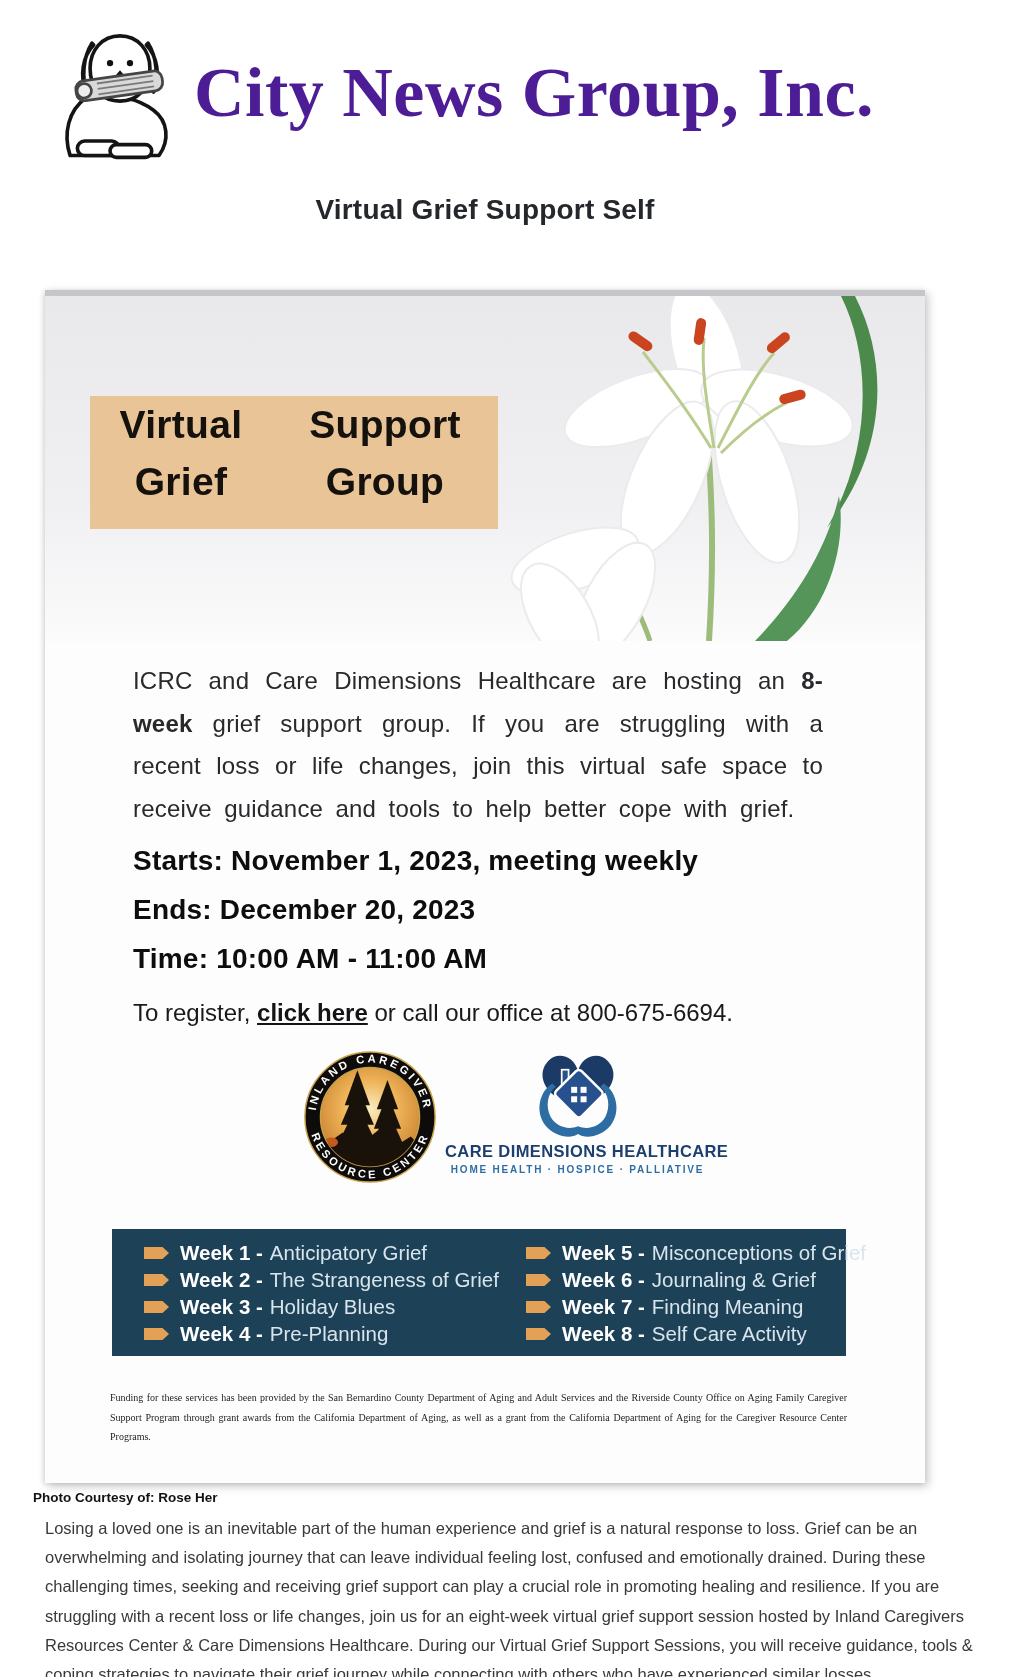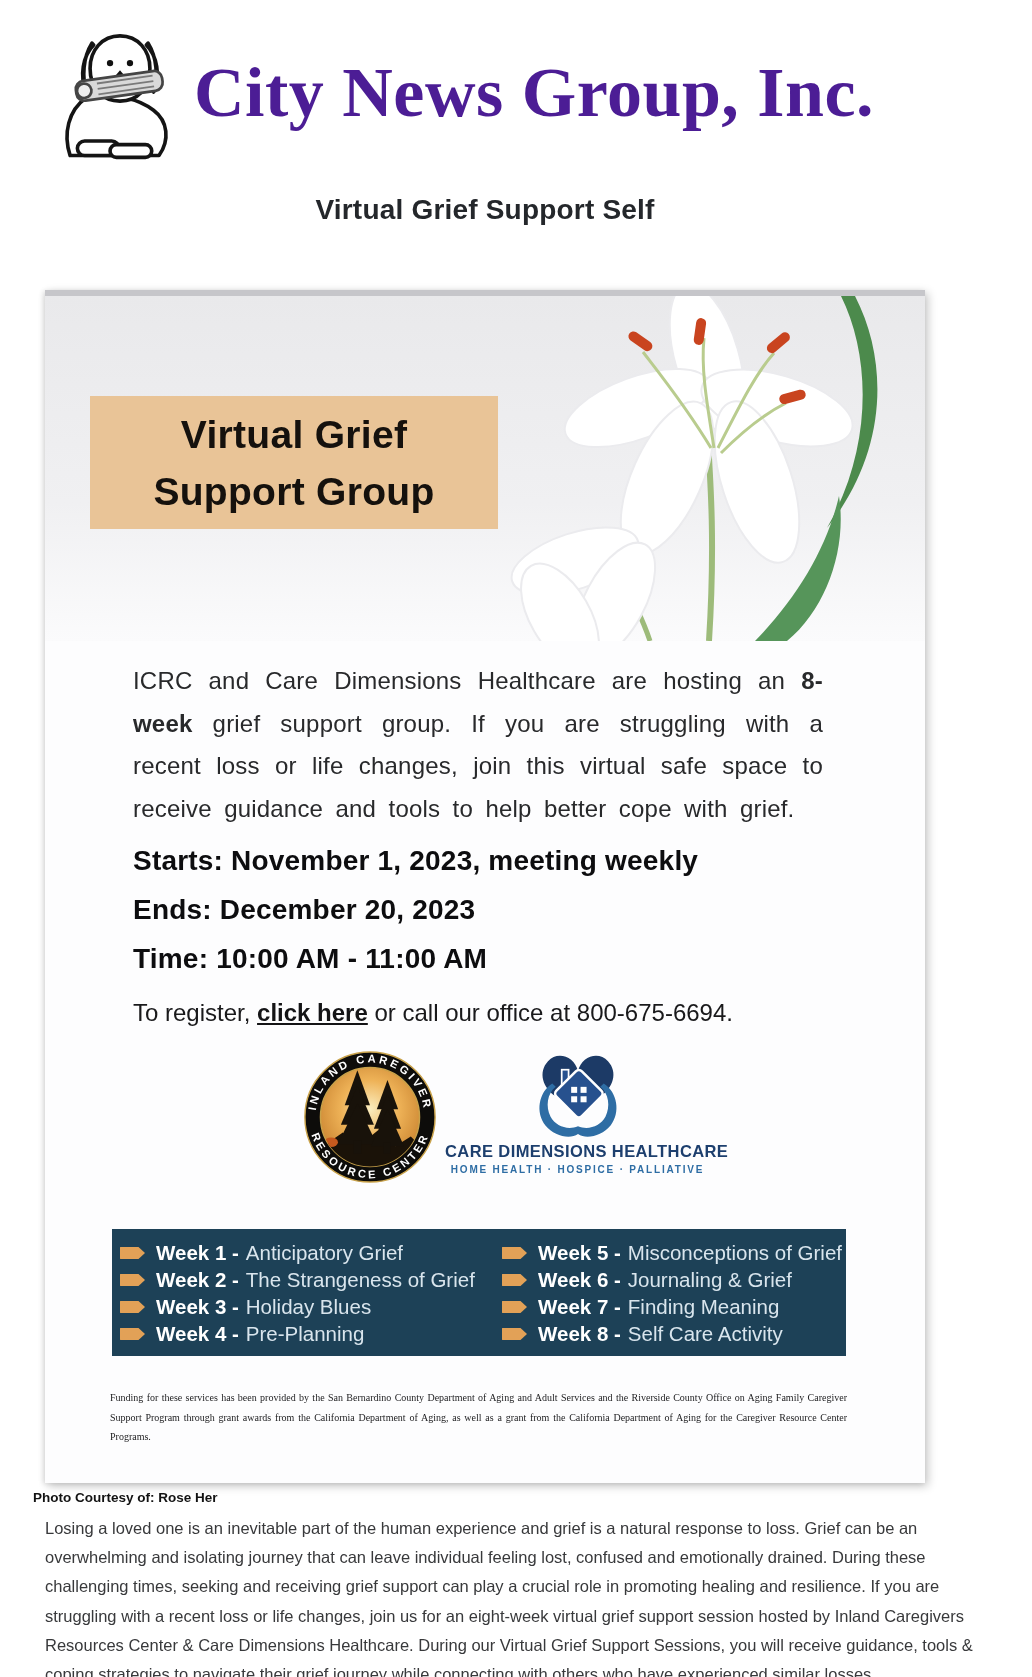--- a/index.html
+++ b/index.html
@@ -29,21 +29,21 @@
     border-top:6px solid #c6c6ca;
     box-shadow: 3px 3px 9px rgba(0,0,0,0.22), -2px 1px 5px rgba(0,0,0,0.10);
   }
   .hero {
     position:absolute; left:0; top:0; width:880px; height:345px; overflow:hidden;
     background:linear-gradient(180deg,#e9e9eb 0%, #f0f0f2 60%, #fbfbfc 100%);
   }
   .lilies { position:absolute; right:0; top:0; }
   .banner {
     position:absolute; left:45px; top:100px; width:408px; height:133px;
-    background:#e9c497; display:flex; flex-direction:column; justify-content:center; text-align:center;
+    background:#e9c497; display:flex; flex-direction:row; justify-content:center; text-align:center;
   }
   .banner div { font-size:39px; font-weight:bold; color:#15110d; line-height:57px; letter-spacing:0.3px; }
 
   .intro {
     position:absolute; left:88px; top:364px; width:690px;
     font-size:24px; line-height:42.5px; color:#28292b;
     text-align:justify; word-spacing:5.5px; letter-spacing:0.2px;
   }
   .schedule {
     position:absolute; left:88px; top:540px; font-size:28px; font-weight:bold;
@@ -54,21 +54,21 @@
 
   .icrc-logo { position:absolute; left:257px; top:753px; width:136px; height:136px; }
   .care-logo { position:absolute; left:400px; top:748px; width:265px; text-align:center; }
   .care-logo svg { display:block; margin:0 auto; }
   .care-name { font-size:16.5px; font-weight:bold; color:#1d3f6e; letter-spacing:0.4px; margin-top:2px; white-space:nowrap; }
   .care-tagline { font-size:10px; font-weight:bold; color:#2e6da4; letter-spacing:1.8px; margin-top:3px; white-space:nowrap; }
 
   .weeks {
     position:absolute; left:67px; top:933px; width:734px; height:127px; box-sizing:border-box;
     background:#1d4157; display:grid; grid-template-columns:382px 1fr;
-    padding:11px 6px 10px 8px; row-gap:1px; align-content:space-between;
+    padding:11px 6px 10px 32px; row-gap:1px; align-content:space-between;
   }
   .week { display:flex; align-items:center; font-size:20.5px; color:#d9e5ed; line-height:26px; white-space:nowrap; }
   .week .bullet {
     display:inline-block; width:25px; height:14px; margin-right:11px; flex:0 0 auto;
     background:#e2a157; clip-path:polygon(0 8%, 74% 8%, 100% 50%, 74% 92%, 0 92%);
     border-radius:2px;
   }
   .week b { color:#ffffff; margin-right:7px; }
 
   .funding {

